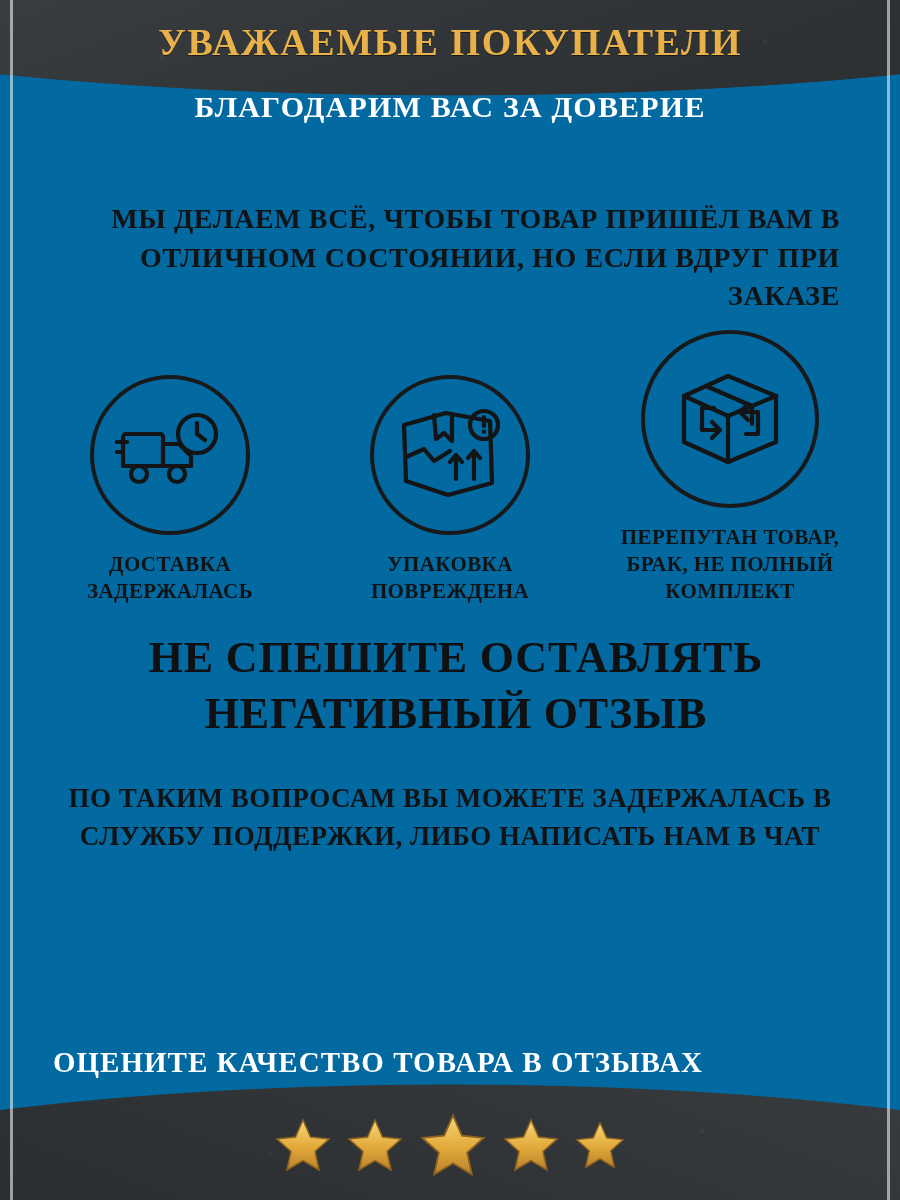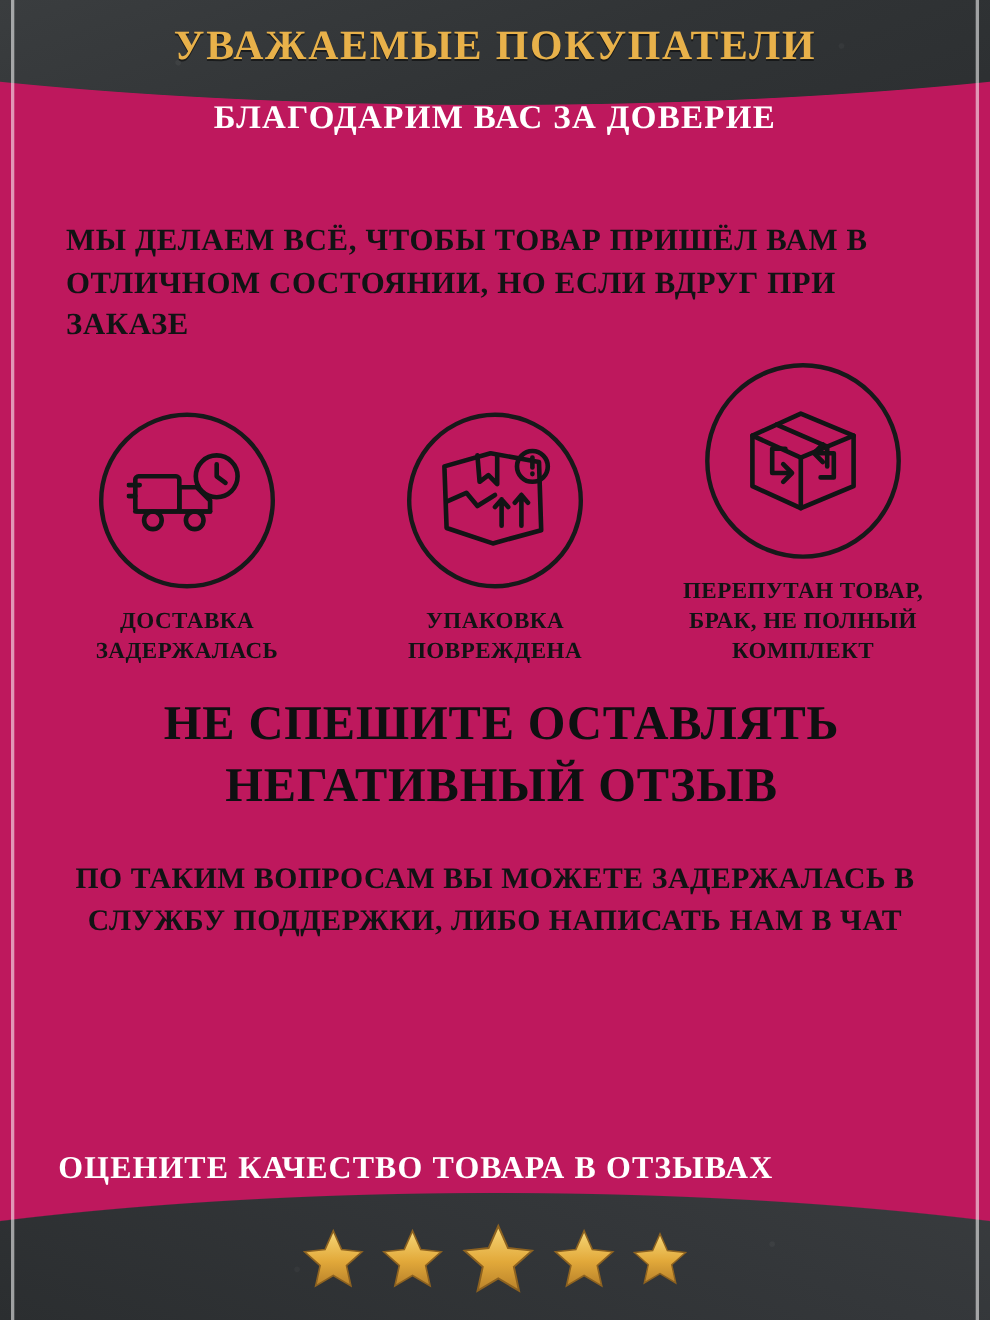--- a/index.html
+++ b/index.html
@@ -5,21 +5,21 @@
   html, body {
     margin: 0;
     padding: 0;
     background: #ffffff;
   }
   .page {
     position: relative;
     width: 900px;
     height: 1200px;
     overflow: hidden;
-    background: #be185d;
+    background: #0369a1;
     font-family: "Liberation Serif", serif;
   }
 
   
   .band-top {
     position: absolute;
     top: 0; left: 0;
     width: 900px;
     height: 190px;
     background:
@@ -82,21 +82,21 @@
     letter-spacing: 1.2px;
     color: #ffffff;
     line-height: 1.25;
   }
 
   
   .intro {
     position: absolute;
     top: 200px; left: 60px;
     width: 780px;
-    text-align: left;
+    text-align: right;
     font-size: 28px;
     font-weight: bold;
     letter-spacing: 0.6px;
     line-height: 1.38;
     color: #111314;
   }
 
   
   .icons-row {
     position: absolute;

